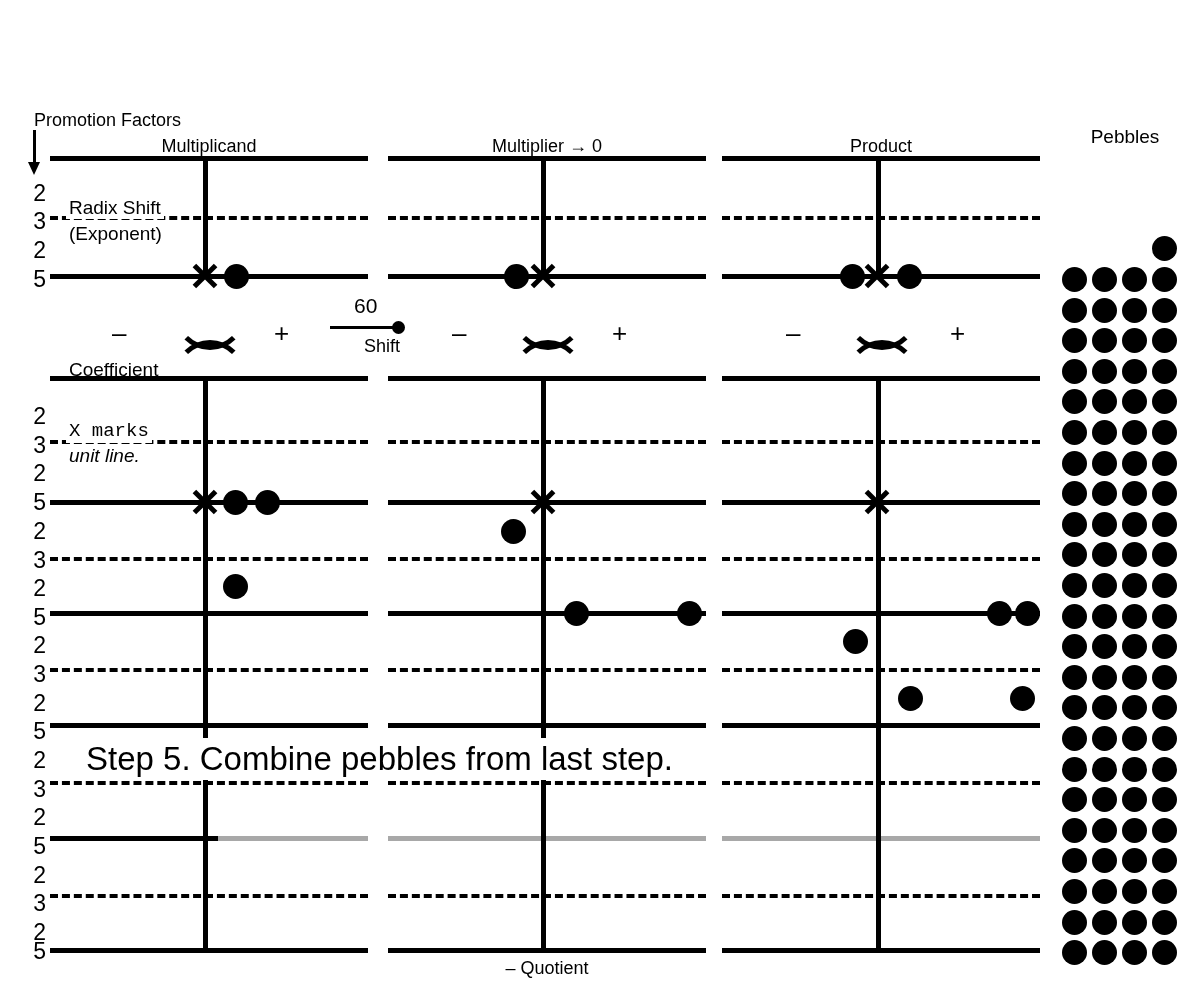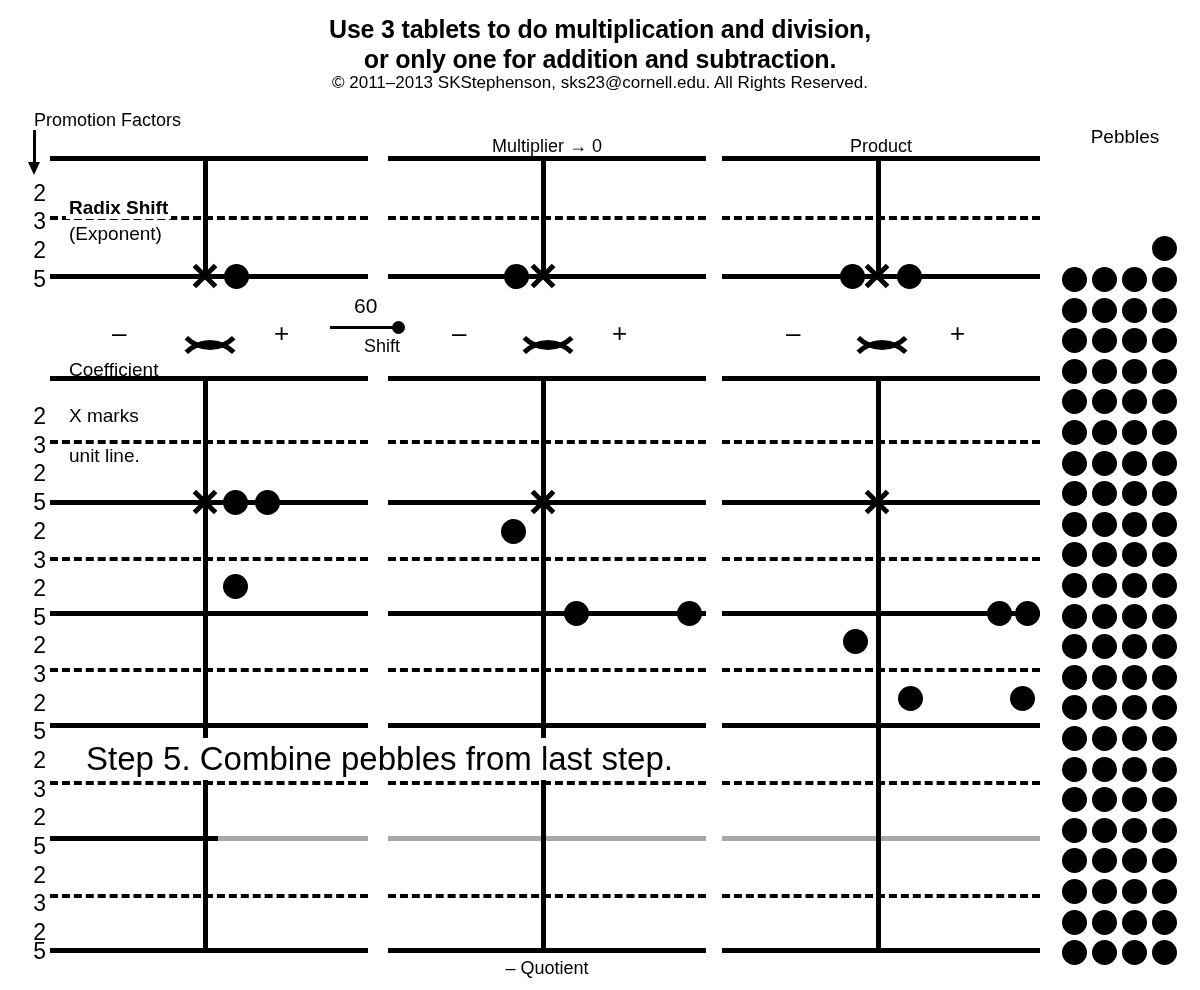--- a/index.html
+++ b/index.html
@@ -184,34 +184,30 @@
     position: absolute;
     font-size: 19px;
     text-align: center;
   }
 </style>
 </head>
 <body>
 
 <div id="page">
 
-  <div class="title-block">
-    <div class="title-line">Use 3 tablets to do multiplication and division,</div>
-    <div class="title-line">or only one for addition and subtraction.</div>
-  </div>
-  <div class="copyright">© 2011–2013 SKStephenson, sks23@cornell.edu. All Rights Reserved.</div>
 
   <div class="abs" style="left:34px; top:110px; font-size:18px;">Promotion Factors</div>
   <div class="promo-arrow" style="left:28px; top:130px; width:12px; height:46px;">
     <div class="shaft"></div>
     <div class="head"></div>
   </div>
 
   <div class="pebbles-title" style="left:1060px; top:126px; width:130px;">Pebbles</div>
 
+  <div class="tablet-label" style="left:50px; top:136px; width:318px;">Multiplicand</div>
   <div class="tablet-label" style="left:388px; top:136px; width:318px;">Multiplier → 0</div>
   <div class="tablet-label" style="left:722px; top:136px; width:318px;">Product</div>
 
   <div class="row-label" style="left:20px; top:182px;">2</div>
   <div class="row-label" style="left:20px; top:210px;">3</div>
   <div class="row-label" style="left:20px; top:239px;">2</div>
   <div class="row-label" style="left:20px; top:268px;">5</div>
 
   <div class="row-label" style="left:20px; top:405px;">2</div>
   <div class="row-label" style="left:20px; top:434px;">3</div>
@@ -246,21 +242,21 @@
   <div class="solid-line" style="left:388px; top:156px; width:318px;"></div>
   <div class="dashed-line" style="left:388px; top:216px; width:318px;"></div>
   <div class="solid-line" style="left:388px; top:274px; width:318px;"></div>
   <div class="vline" style="left:541px; top:158px; height:120px;"></div>
 
   <div class="solid-line" style="left:722px; top:156px; width:318px;"></div>
   <div class="dashed-line" style="left:722px; top:216px; width:318px;"></div>
   <div class="solid-line" style="left:722px; top:274px; width:318px;"></div>
   <div class="vline" style="left:876px; top:158px; height:120px;"></div>
 
-  <div class="note" style="left:66px; top:196px;font-weight:bold;">Radix Shift</div>
+  <div class="note" style="left:66px; top:196px;">Radix Shift</div>
   <div class="note" style="left:66px; top:222px;">(Exponent)</div>
 
   <div class="xmark" style="left:190px; top:261px; width:30px; height:30px;">
       <i></i>
       <b></b>
     </div>
   <div class="xmark" style="left:528px; top:261px; width:30px; height:30px;">
       <i></i>
       <b></b>
     </div>
@@ -352,22 +348,22 @@
     </div>
   <div class="xmark" style="left:528px; top:487px; width:30px; height:30px;">
       <i></i>
       <b></b>
     </div>
   <div class="xmark" style="left:862px; top:487px; width:30px; height:30px;">
       <i></i>
       <b></b>
     </div>
 
-  <div class="note" style="left:66px; top:404px;">X marks</div>
-  <div class="note" style="left:66px; top:444px;">unit line.</div>
+  <div class="note" style="left:66px; top:420px;font-family:Liberation Mono, monospace;">X marks</div>
+  <div class="note" style="left:66px; top:444px;font-style:italic;">unit line.</div>
 
   <div class="pebble" style="left:223px; top:490px; width:25px; height:25px;"></div>
   <div class="pebble" style="left:255px; top:490px; width:25px; height:25px;"></div>
   <div class="pebble" style="left:223px; top:574px; width:25px; height:25px;"></div>
 
   <div class="pebble" style="left:501px; top:519px; width:25px; height:25px;"></div>
   <div class="pebble" style="left:564px; top:601px; width:25px; height:25px;"></div>
   <div class="pebble" style="left:677px; top:601px; width:25px; height:25px;"></div>
 
   <div class="pebble" style="left:987px; top:601px; width:25px; height:25px;"></div>

